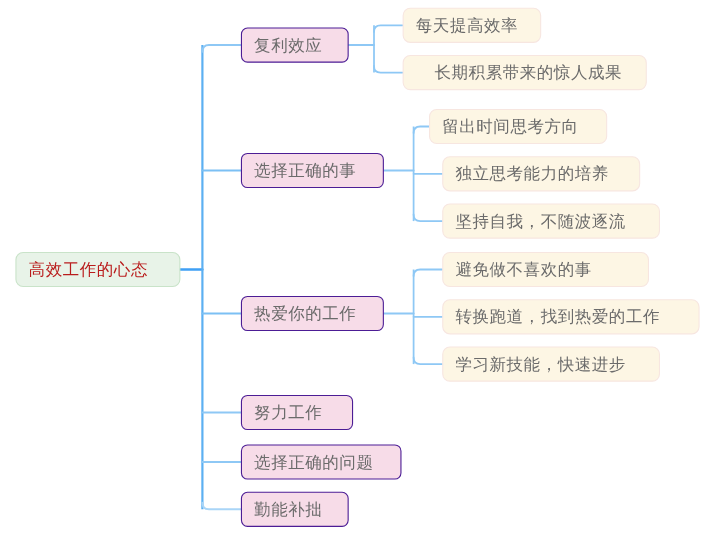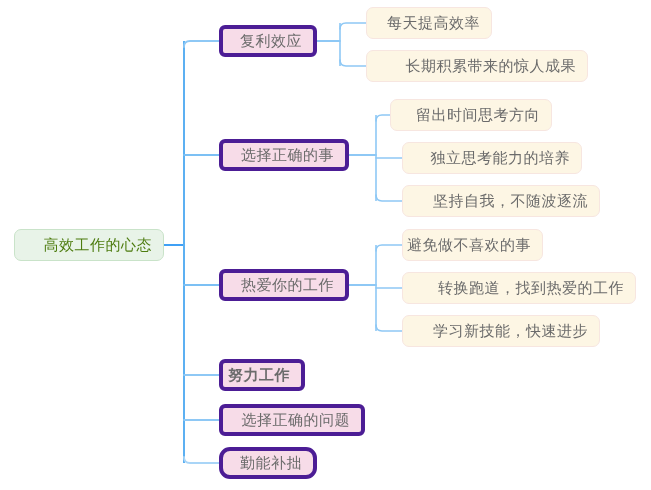--- a/index.html
+++ b/index.html
@@ -25,37 +25,37 @@
     top: 0;
     width: 651px;
     height: 490px;
     pointer-events: none;
   }
   .node {
     position: absolute;
     box-sizing: border-box;
     display: flex;
     align-items: center;
-    justify-content: flex-end;
+    justify-content: flex-start;
     white-space: nowrap;
     color: #6b6b6b;
     line-height: 1;
     letter-spacing: 0.5px;
   }
   .node-root {
     background: #e8f3e8;
     border: 1px solid #c9e3c9;
     border-radius: 7px;
     font-size: 15px;
     padding: 0 11px;
-    color: #4d7c0f;
+    color: #b91c1c;
   }
   .node-l2 {
     background: #f7dce8;
-    border: 4px solid #4c1d95;
+    border: 1px solid #4c1d95;
     border-radius: 6px;
     font-size: 15px;
     padding: 0 11px;
     color: #6b6b6b;
   }
   .node-l3 {
     background: #fdf6e4;
     border: 1px solid #f7e6e0;
     border-radius: 7px;
     font-size: 15px;
@@ -127,33 +127,33 @@
   <div class="node node-l3" style="left:402px; top:142px; width:180px; height:32px;">
     <span>独立思考能力的培养</span>
   </div>
   <div class="node node-l3" style="left:402px; top:185px; width:198px; height:32px;">
     <span>坚持自我，不随波逐流</span>
   </div>
 
   <div class="node node-l2" style="left:219px; top:269px; width:130px; height:32px;">
     <span>热爱你的工作</span>
   </div>
-  <div class="node node-l3" style="left:402px; top:229px; width:141px; height:32px;">
+  <div class="node node-l3" style="left:402px; top:229px; width:188px; height:32px;">
     <span>避免做不喜欢的事</span>
   </div>
   <div class="node node-l3" style="left:402px; top:315px; width:198px; height:32px;">
     <span>学习新技能，快速进步</span>
   </div>
   <div class="node node-l3" style="left:402px; top:272px; width:234px; height:32px;">
     <span>转换跑道，找到热爱的工作</span>
   </div>
 
-  <div class="node node-l2" style="left:219px; top:359px; width:86px; height:32px;font-weight:bold;">
+  <div class="node node-l2" style="left:219px; top:359px; width:102px; height:32px;">
     <span>努力工作</span>
   </div>
   <div class="node node-l2" style="left:219px; top:404px; width:146px; height:32px;">
     <span>选择正确的问题</span>
   </div>
-  <div class="node node-l2" style="left:219px; top:447px; width:98px; height:32px;border-radius:11px;">
+  <div class="node node-l2" style="left:219px; top:447px; width:98px; height:32px;">
     <span>勤能补拙</span>
   </div>
 
 </div>
 
 </body></html>

